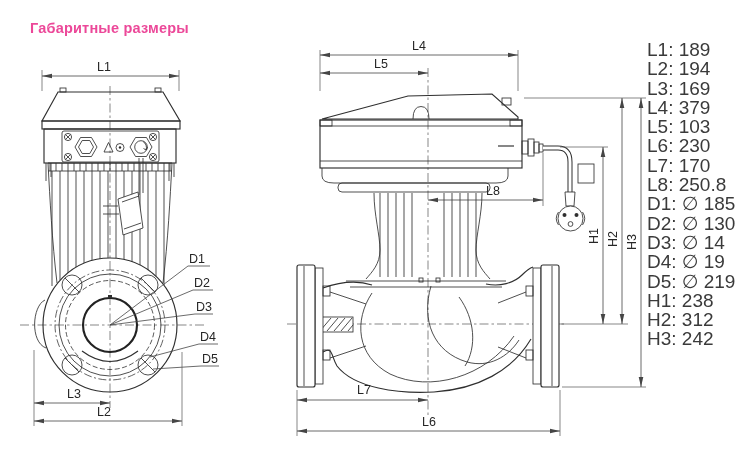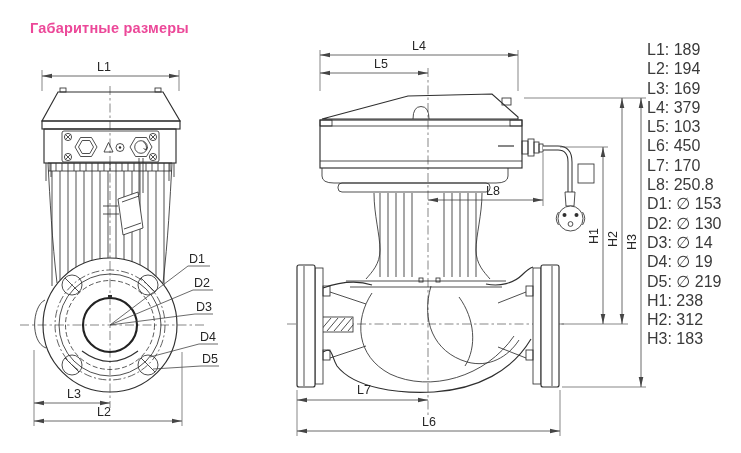--- a/index.html
+++ b/index.html
@@ -1,20 +1,20 @@
 <!DOCTYPE html>
 <html><head>
 <meta charset="utf-8">
 <style>
   html,body{margin:0;padding:0;background:#ffffff;}
   .page{position:relative;width:741px;height:453px;background:#fff;overflow:hidden;
         font-family:"Liberation Sans","DejaVu Sans",sans-serif;}
   .title{position:absolute;left:30px;top:10px;font-size:14.5px;font-weight:bold;
          color:#ec4899;letter-spacing:.2px;margin-top:10px;}
-  .legend{position:absolute;left:647px;top:40px;font-size:16px;line-height:19.3px;
+  .legend{position:absolute;left:647px;top:40px;font-size:19px;line-height:19.3px;
           color:#3a3a3a;white-space:nowrap;}
   .lg-row{display:block;}
   svg{position:absolute;left:0;top:0;}
   svg text{font-family:"Liberation Sans","DejaVu Sans",sans-serif;font-size:12.5px;fill:#262626;}
   .thin  {stroke:#2f2f2f;stroke-width:.85;fill:none;}
   .med   {stroke:#2f2f2f;stroke-width:1.15;fill:none;}
   .bold  {stroke:#222;stroke-width:2.1;fill:none;}
   .dim   {stroke:#454545;stroke-width:.8;fill:none;}
   .ext   {stroke:#555;stroke-width:.7;fill:none;}
   .cl    {stroke:#555;stroke-width:.7;fill:none;stroke-dasharray:9 3 2.5 3;}
@@ -247,26 +247,26 @@
       </g>
     </g>
   </svg>
 
   <div class="legend">
       <div class="lg-row"><span>L1</span><span>: </span><span>189</span></div>
       <div class="lg-row"><span>L2</span><span>: </span><span>194</span></div>
       <div class="lg-row"><span>L3</span><span>: </span><span>169</span></div>
       <div class="lg-row"><span>L4</span><span>: </span><span>379</span></div>
       <div class="lg-row"><span>L5</span><span>: </span><span>103</span></div>
-      <div class="lg-row"><span>L6</span><span>: </span><span>450</span></div>
+      <div class="lg-row"><span>L6</span><span>: </span><span>230</span></div>
       <div class="lg-row"><span>L7</span><span>: </span><span>170</span></div>
       <div class="lg-row"><span>L8</span><span>: </span><span>250.8</span></div>
-      <div class="lg-row"><span>D1</span><span>: </span><span>∅ 153</span></div>
+      <div class="lg-row"><span>D1</span><span>: </span><span>∅ 185</span></div>
       <div class="lg-row"><span>D2</span><span>: </span><span>∅ 130</span></div>
       <div class="lg-row"><span>D3</span><span>: </span><span>∅ 14</span></div>
       <div class="lg-row"><span>D4</span><span>: </span><span>∅ 19</span></div>
       <div class="lg-row"><span>D5</span><span>: </span><span>∅ 219</span></div>
       <div class="lg-row"><span>H1</span><span>: </span><span>238</span></div>
       <div class="lg-row"><span>H2</span><span>: </span><span>312</span></div>
-      <div class="lg-row"><span>H3</span><span>: </span><span>183</span></div>
+      <div class="lg-row"><span>H3</span><span>: </span><span>242</span></div>
     </div>
 
 </div>
 
 </body></html>

